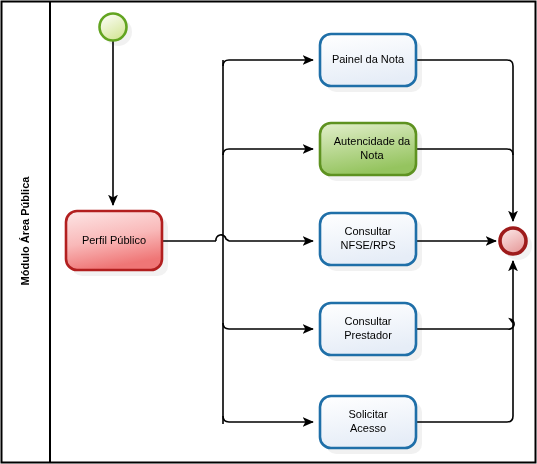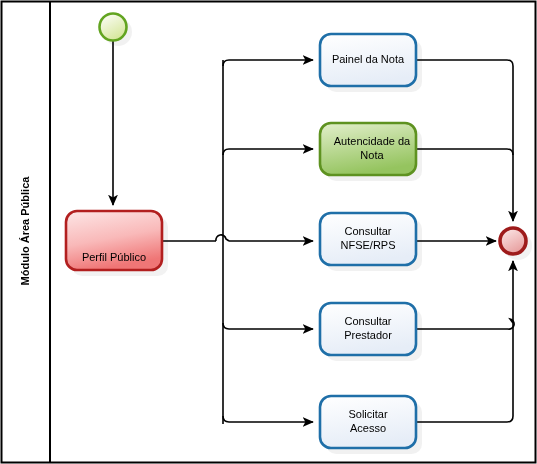--- a/index.html
+++ b/index.html
@@ -150,21 +150,21 @@
     <g>
       <circle cx="113" cy="27" r="13.5" fill="url(#gradStart)" stroke="#62a420" stroke-width="2.6"></circle>
       <circle cx="513" cy="241" r="13" fill="url(#gradEnd)" stroke="#9e1b1b" stroke-width="3.6"></circle>
     </g>
   </svg>
 
   <div class="lane-title">
     <span>Módulo Área Pública</span>
   </div>
 
-  <div class="node-label" style="left:66px; top:211px; width:96px; height:59px;margin-top:17px;">Perfil Público</div>
+  <div class="node-label" style="left:66px; top:211px; width:96px; height:59px;">Perfil Público</div>
 
   <div class="node-label" style="left:320px; top:34px; width:96px; height:52px;">Painel da Nota</div>
 
   <div class="node-label" style="left:320px; top:123px; width:104px; height:52px;">Autencidade da
 Nota</div>
 
   <div class="node-label" style="left:320px; top:213px; width:96px; height:52px;">Consultar
 NFSE/RPS</div>
 
   <div class="node-label" style="left:320px; top:303px; width:96px; height:52px;">Consultar

